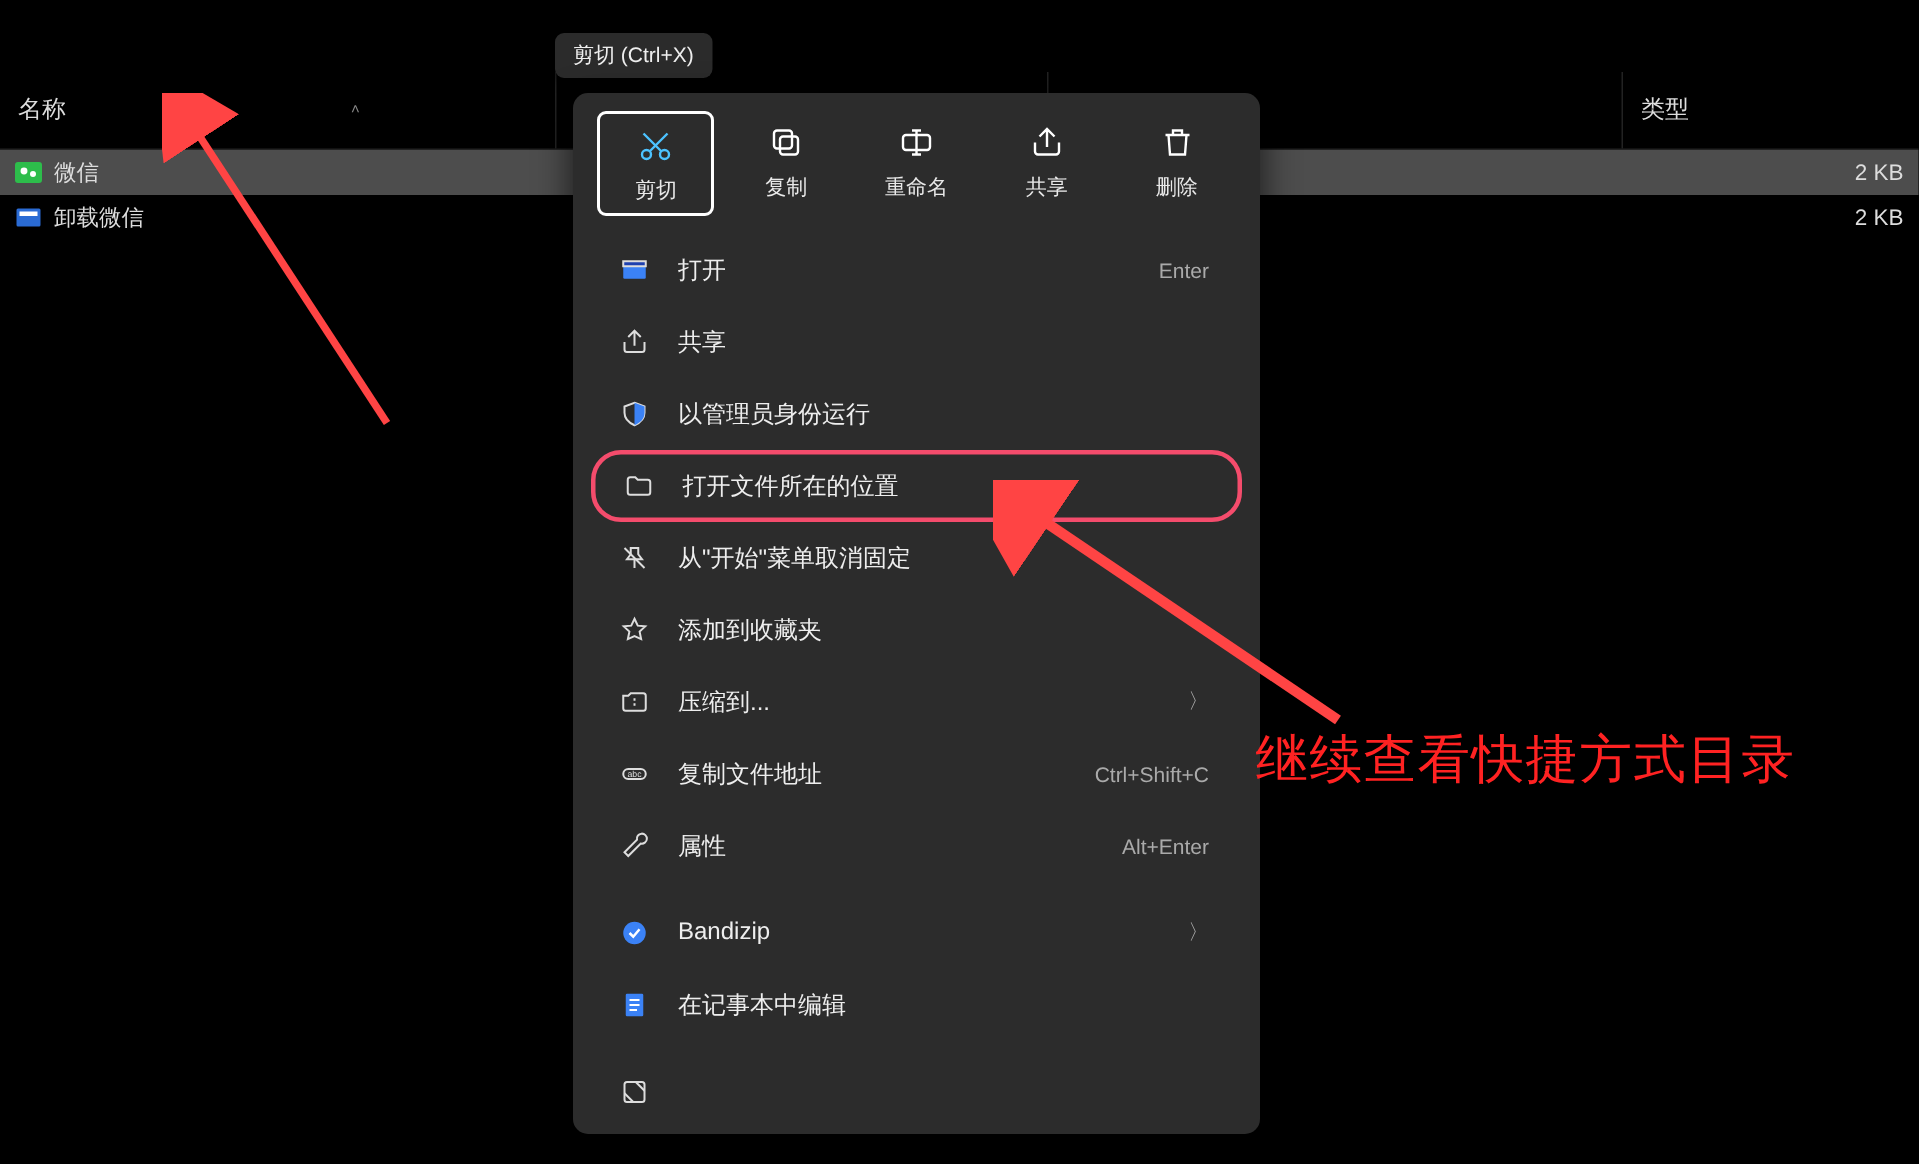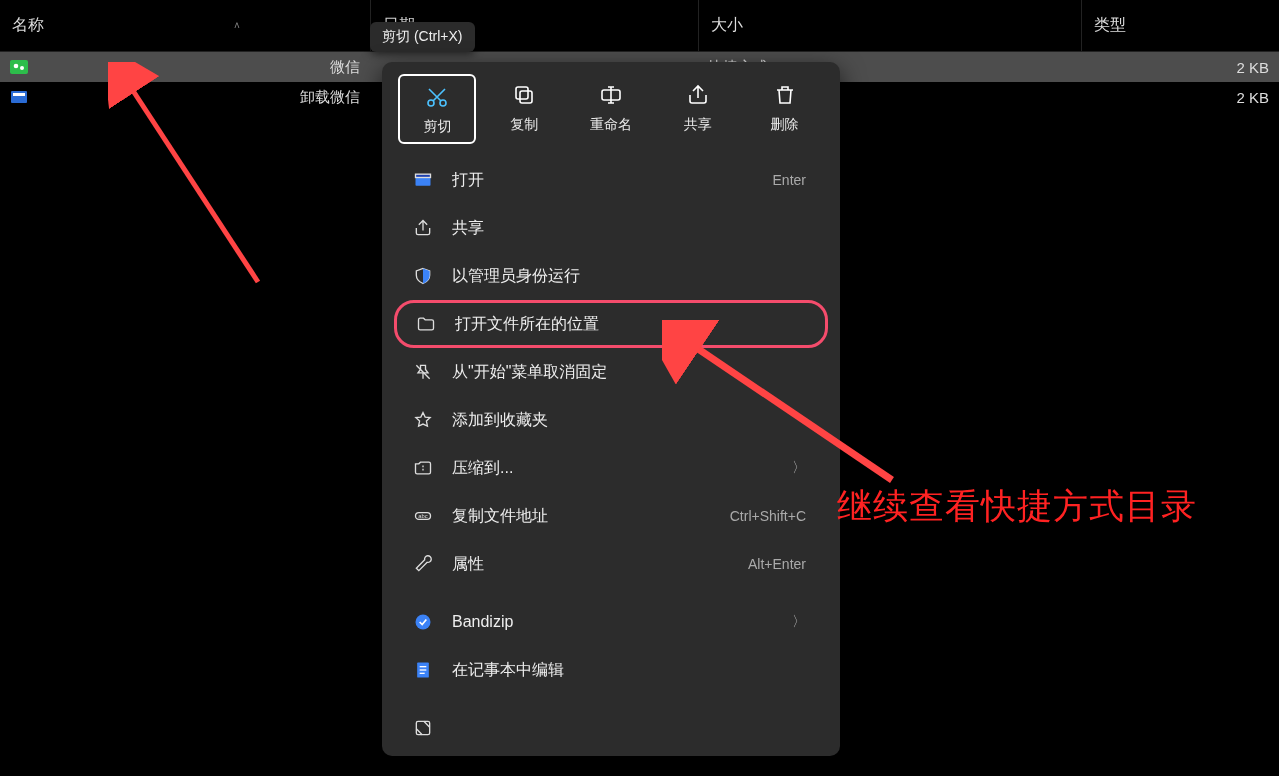--- a/index.html
+++ b/index.html
@@ -1,30 +1,30 @@
 <!DOCTYPE html>
 <html><head>
 <meta charset="utf-8">
 <style>
 * { margin: 0; padding: 0; box-sizing: border-box; font-family: "Segoe UI", "Microsoft YaHei", sans-serif; }
 body { background: #000; color: #ddd; width: 1279px; height: 776px; overflow: hidden; position: relative; }
 
 
-.file-pane { position: absolute; inset: 0 0 0 0; }
+.file-pane { position: absolute; inset: 0 0 0 0; margin-top: 48px; }
 .header-row { display: flex; align-items: center; height: 52px; border-bottom: 1px solid #222; font-size: 16px; }
 .col { padding: 0 12px; display: flex; align-items: center; height: 100%; }
 .col-name  { width: 370px; }
 .col-date  { width: 328px; border-left: 1px solid #222; }
 .col-type  { width: 198px; border-left: 1px solid #222; }
 .col-size  { flex: 1; border-left: 1px solid #222; }
 .sort-caret { margin-left: 190px; font-size: 10px; color: #888; }
 
 .row { display: flex; align-items: center; height: 30px; font-size: 15px; }
 .row.selected { background: #4d4d4d; }
-.row .cell { padding: 0 10px; justify-content: space-between; }
+.row .cell { padding: 0 10px; }
 .cell-name { width: 370px; display: flex; align-items: center; gap: 8px; white-space: nowrap; padding-left: 14px; }
 .cell-date { width: 328px; text-align: right; padding-right: 28px; }
 .cell-type { width: 198px; }
 .cell-size { flex: 1; text-align: right; padding-right: 42px; }
 
 
 .sc-icon { width: 18px; height: 18px; display:inline-block; position:relative; }
 .sc-icon svg { width:18px; height:18px; }
 
 

